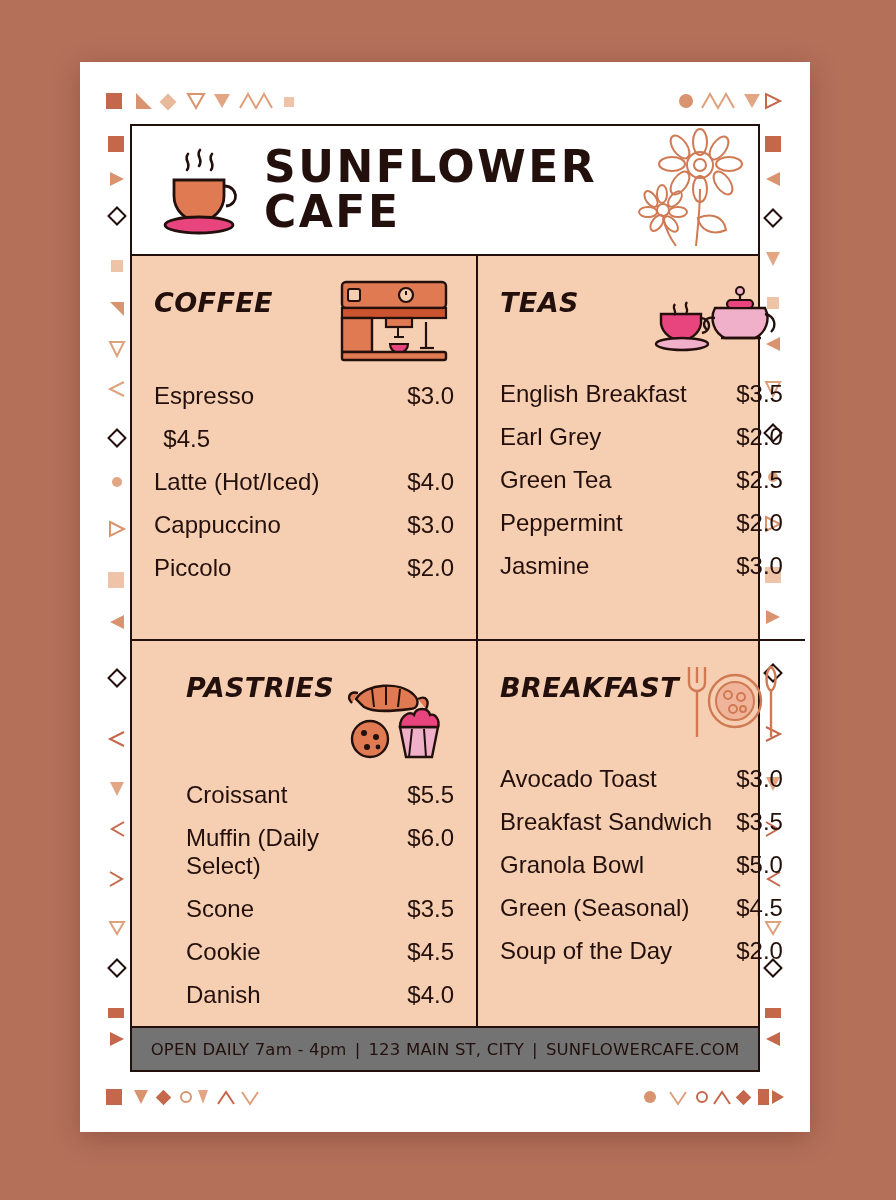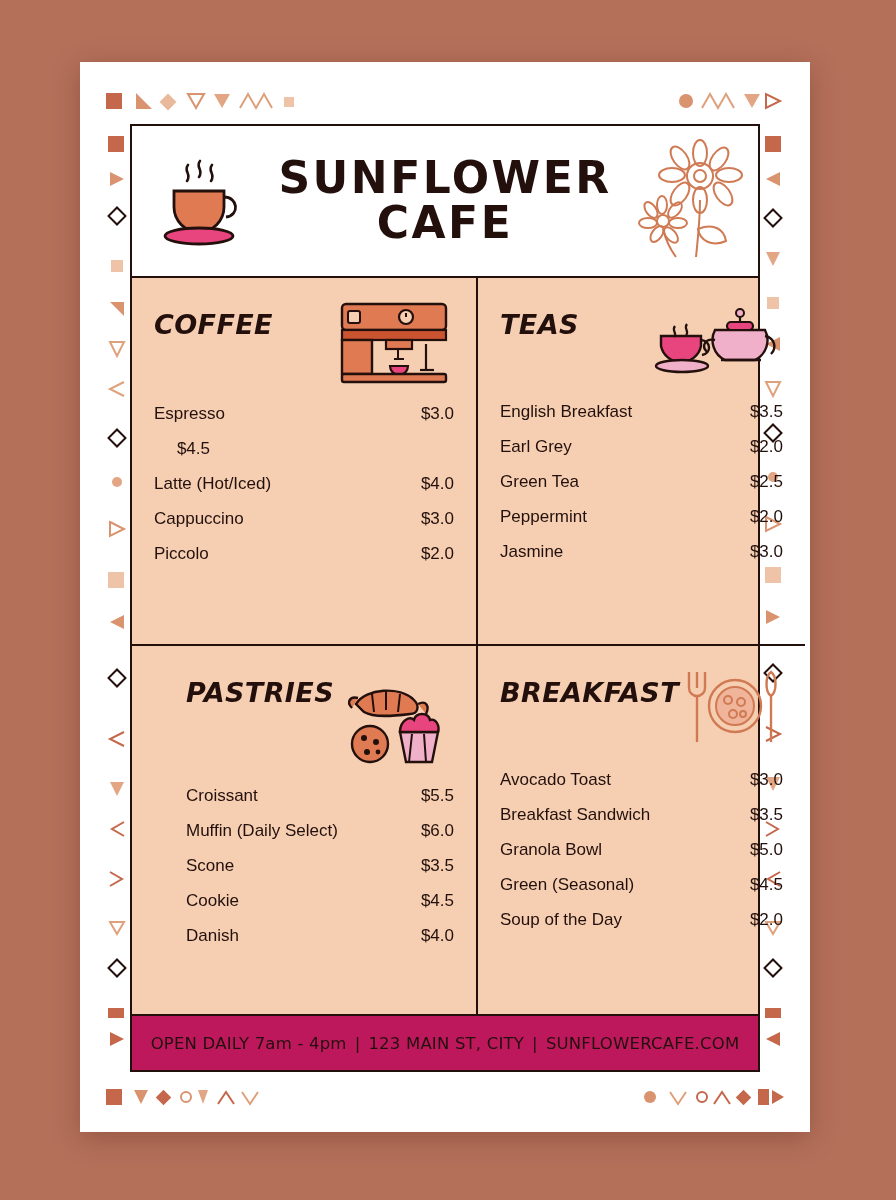--- a/index.html
+++ b/index.html
@@ -58,21 +58,20 @@
 
   
   .header {
     height: 152px;
     background: #ffffff;
     border-bottom: 2.5px solid #23100c;
     display: flex;
     align-items: center;
     padding: 0 14px 0 22px;
     position: relative;
-    text-align: center;
   }
   .logo-cup { width: 104px; flex: 0 0 104px; }
   .brand {
     flex: 1 1 auto;
     padding-left: 6px;
   }
   .brand-line {
     font-family: "DejaVu Sans", sans-serif;
     font-weight: bold;
     font-size: 44px;
@@ -116,31 +115,31 @@
     text-transform: uppercase;
     padding-top: 14px;
     font-style: italic;
   }
   .cell-icon { flex: 0 0 auto; }
 
   .items { margin-top: 6px; }
   .item {
     display: flex;
     align-items: baseline;
-    font-size: 17px;
+    font-size: 24px;
     color: #23100c;
     padding: 7.5px 0;
   }
   .item-name { flex: 1 1 auto; }
   .item-price { flex: 0 0 auto; text-align: right; min-width: 56px; }
 
   
   .footer {
     height: 56px;
-    background: #be185d;
+    background: #737373;
     border-top: 2.5px solid #23100c;
     display: flex;
     align-items: center;
     justify-content: center;
     font-size: 16.5px;
     letter-spacing: 0.2px;
     color: #23100c;
     font-family: "DejaVu Sans", sans-serif;
   }
   .footer span { white-space: nowrap; }

